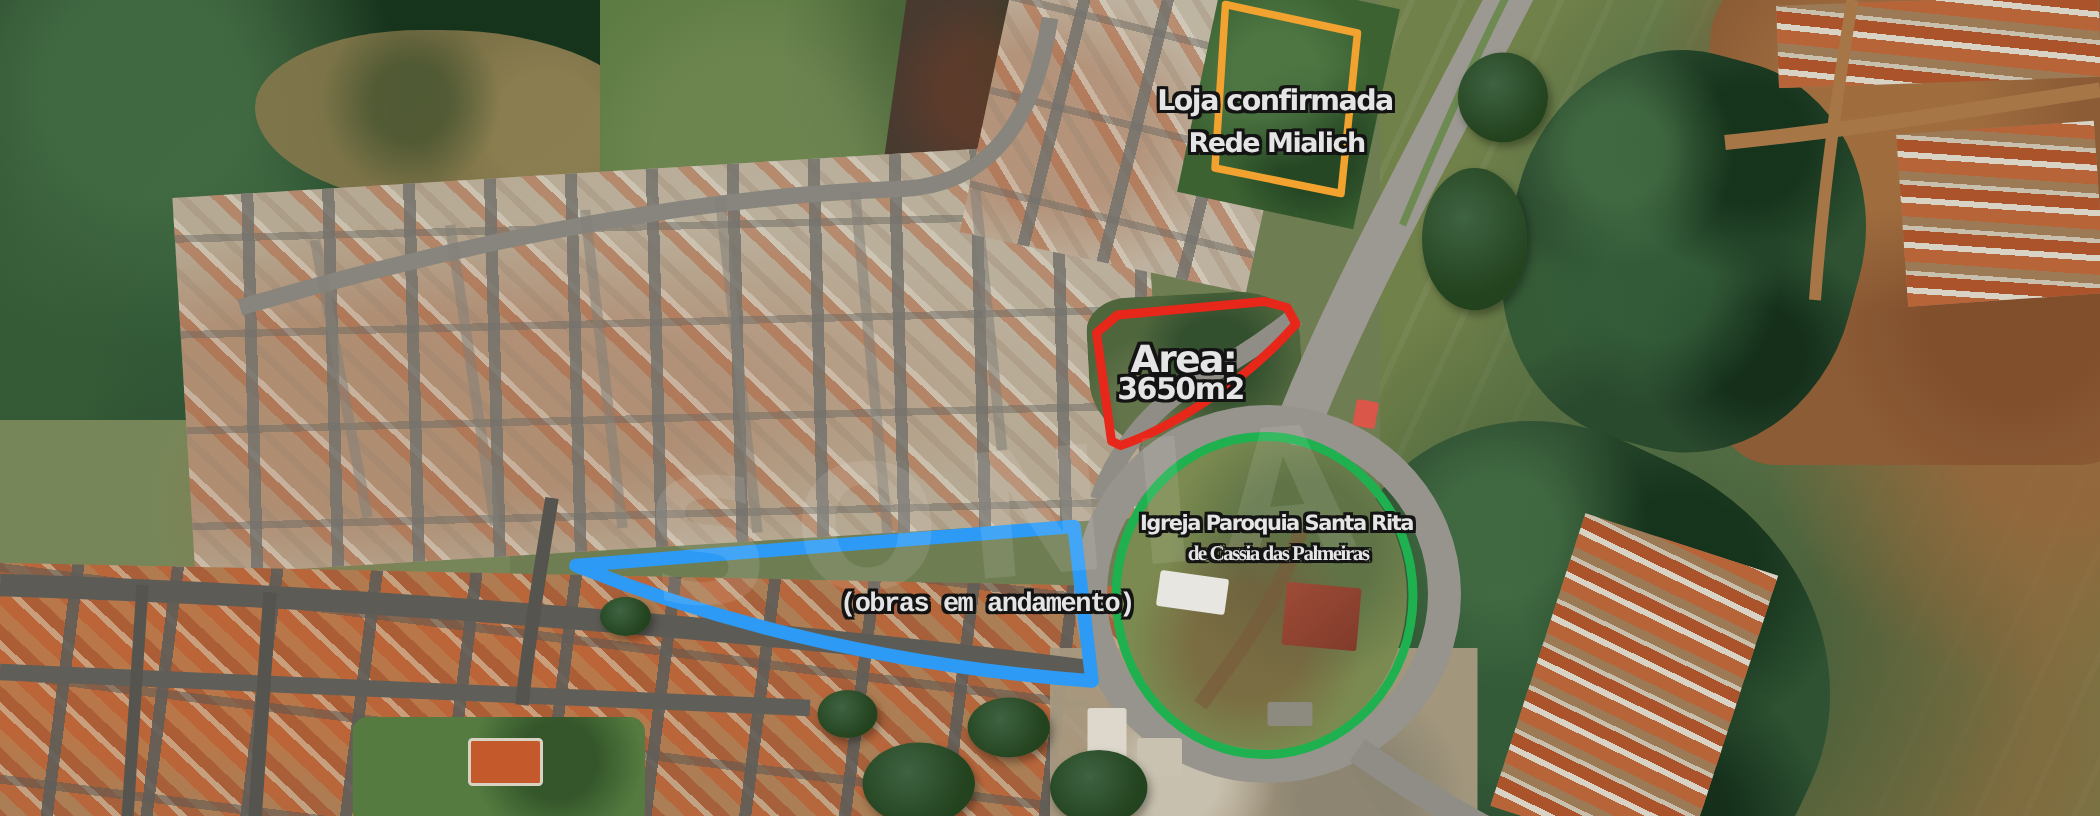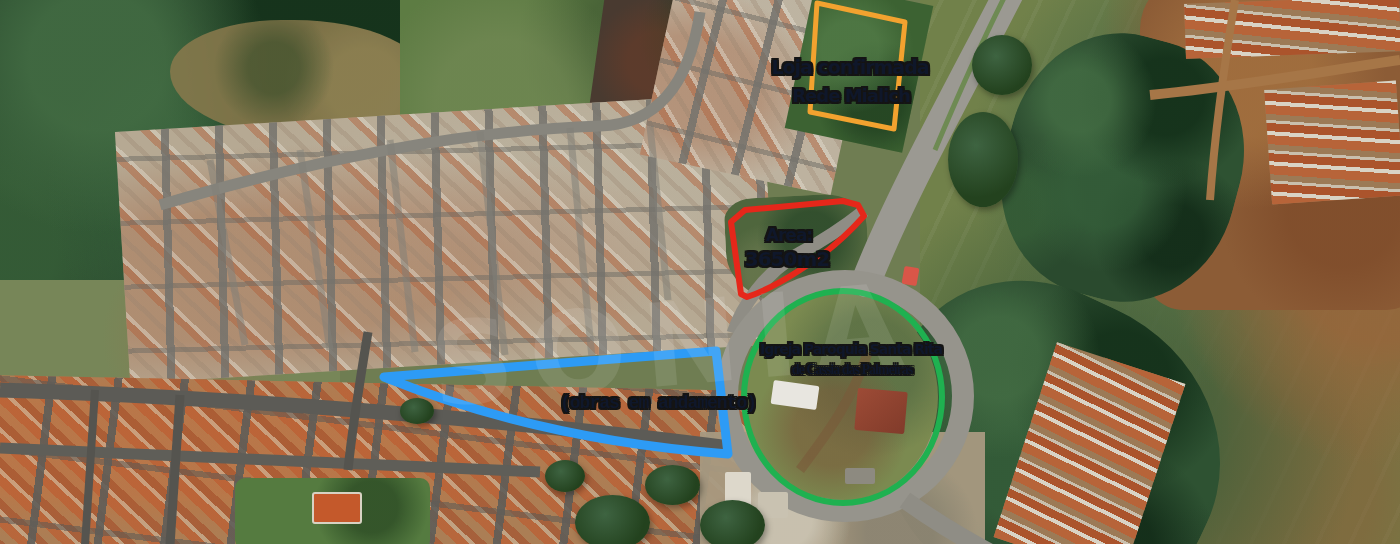--- a/index.html
+++ b/index.html
@@ -85,27 +85,27 @@
     background-image:radial-gradient(circle at 45% 65%,rgba(120,90,60,.6) 0 22%,transparent 45%),
       radial-gradient(circle at 65% 35%,rgba(90,110,70,.8) 0 25%,transparent 50%);}
   .bld{position:absolute;border-radius:2px;}
   .tree{position:absolute;border-radius:50%;
     background:radial-gradient(circle at 40% 35%,#3f6342,#24421f 70%);
     box-shadow:2px 3px 6px rgba(0,0,0,.35);}
   .redstub{left:903px;top:267px;width:15px;height:18px;background:#d4574a;transform:rotate(10deg);border-radius:2px;}
   .white-bar{left:0;top:544px;width:1400px;height:14px;background:#ffffff;}
 
   
-  .ann-text{position:absolute;font-weight:bold;color:#0f172a;white-space:nowrap;
+  .ann-text{position:absolute;font-weight:bold;color:#e5e5e5;white-space:nowrap;
     transform:translateX(-50%);letter-spacing:-1px;line-height:1.1;
     text-shadow:-2px -2px 0 #141414,0 -2px 0 #141414,2px -2px 0 #141414,-2px 0 0 #141414,
       2px 0 0 #141414,-2px 2px 0 #141414,0 2px 0 #141414,2px 2px 0 #141414;}
   #loja1{left:850px;top:57px;font-size:19px;}
   #loja2{left:851px;top:86px;font-size:18px;}
-  #area1{left:789px;top:226px;font-size:17px;}
+  #area1{left:789px;top:226px;font-size:25px;}
   #area2{left:787px;top:248px;font-size:20px;}
   #upa1{left:657px;top:367px;font-size:18px;}
   #upa2{left:658px;top:394px;font-size:18px;font-family:Liberation Mono, monospace;}
   #ig1{left:851px;top:342px;font-size:14px;letter-spacing:-1px;}
   #ig2{left:852px;top:362px;font-size:14px;letter-spacing:-1px;font-family:Liberation Serif, serif;}
   #watermark{position:absolute;left:430px;top:278px;font-size:115px;font-weight:bold;
     color:rgba(255,255,255,.10);letter-spacing:16px;transform:rotate(-5deg);white-space:nowrap;}
 </style>
 </head>
 <body>

